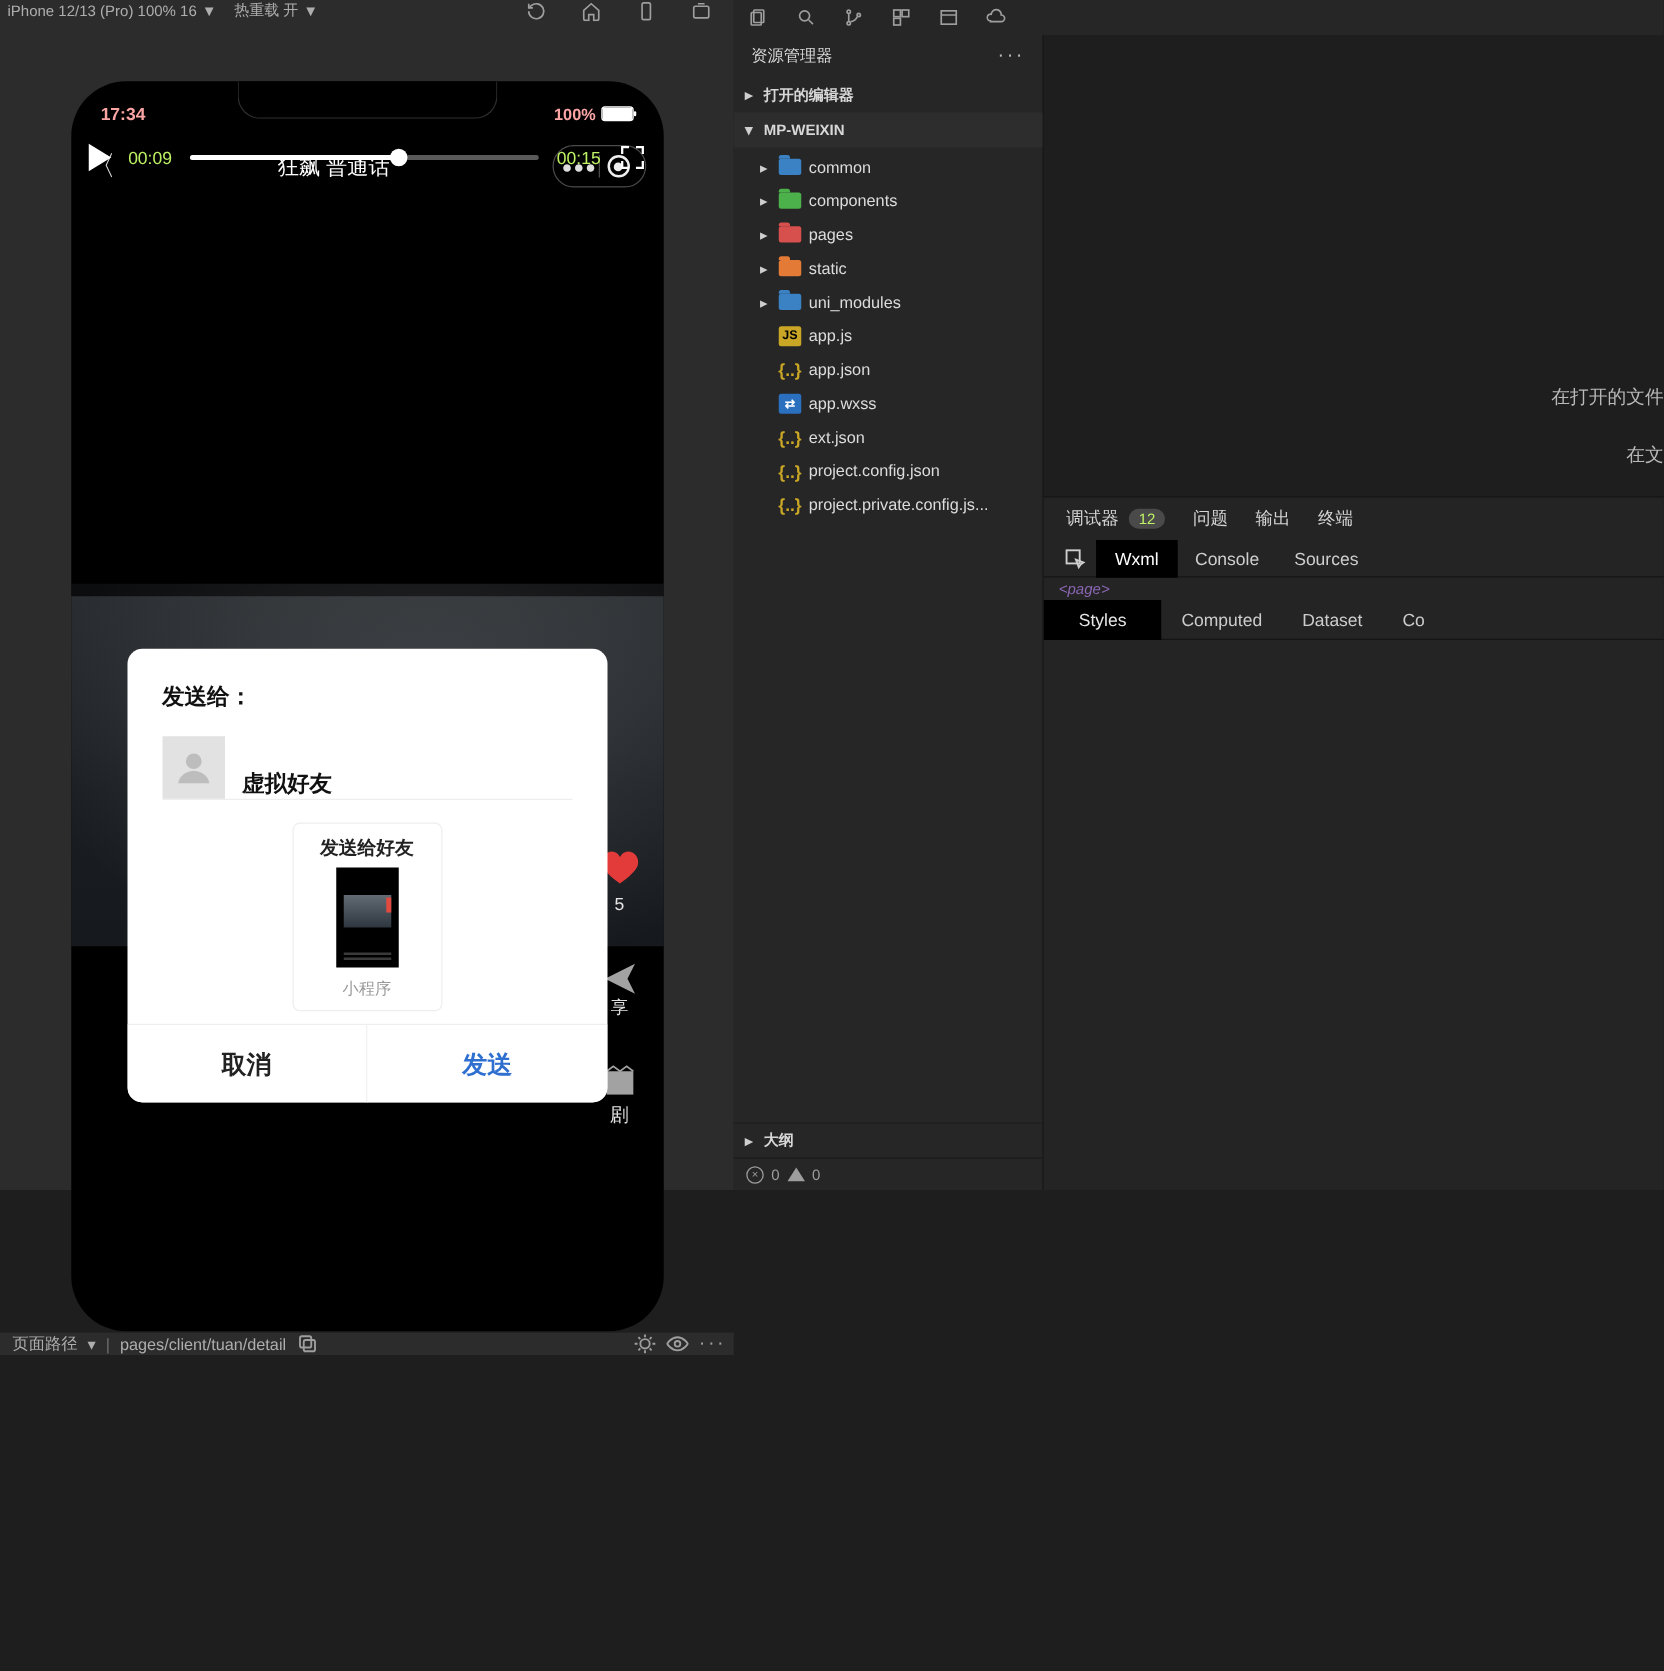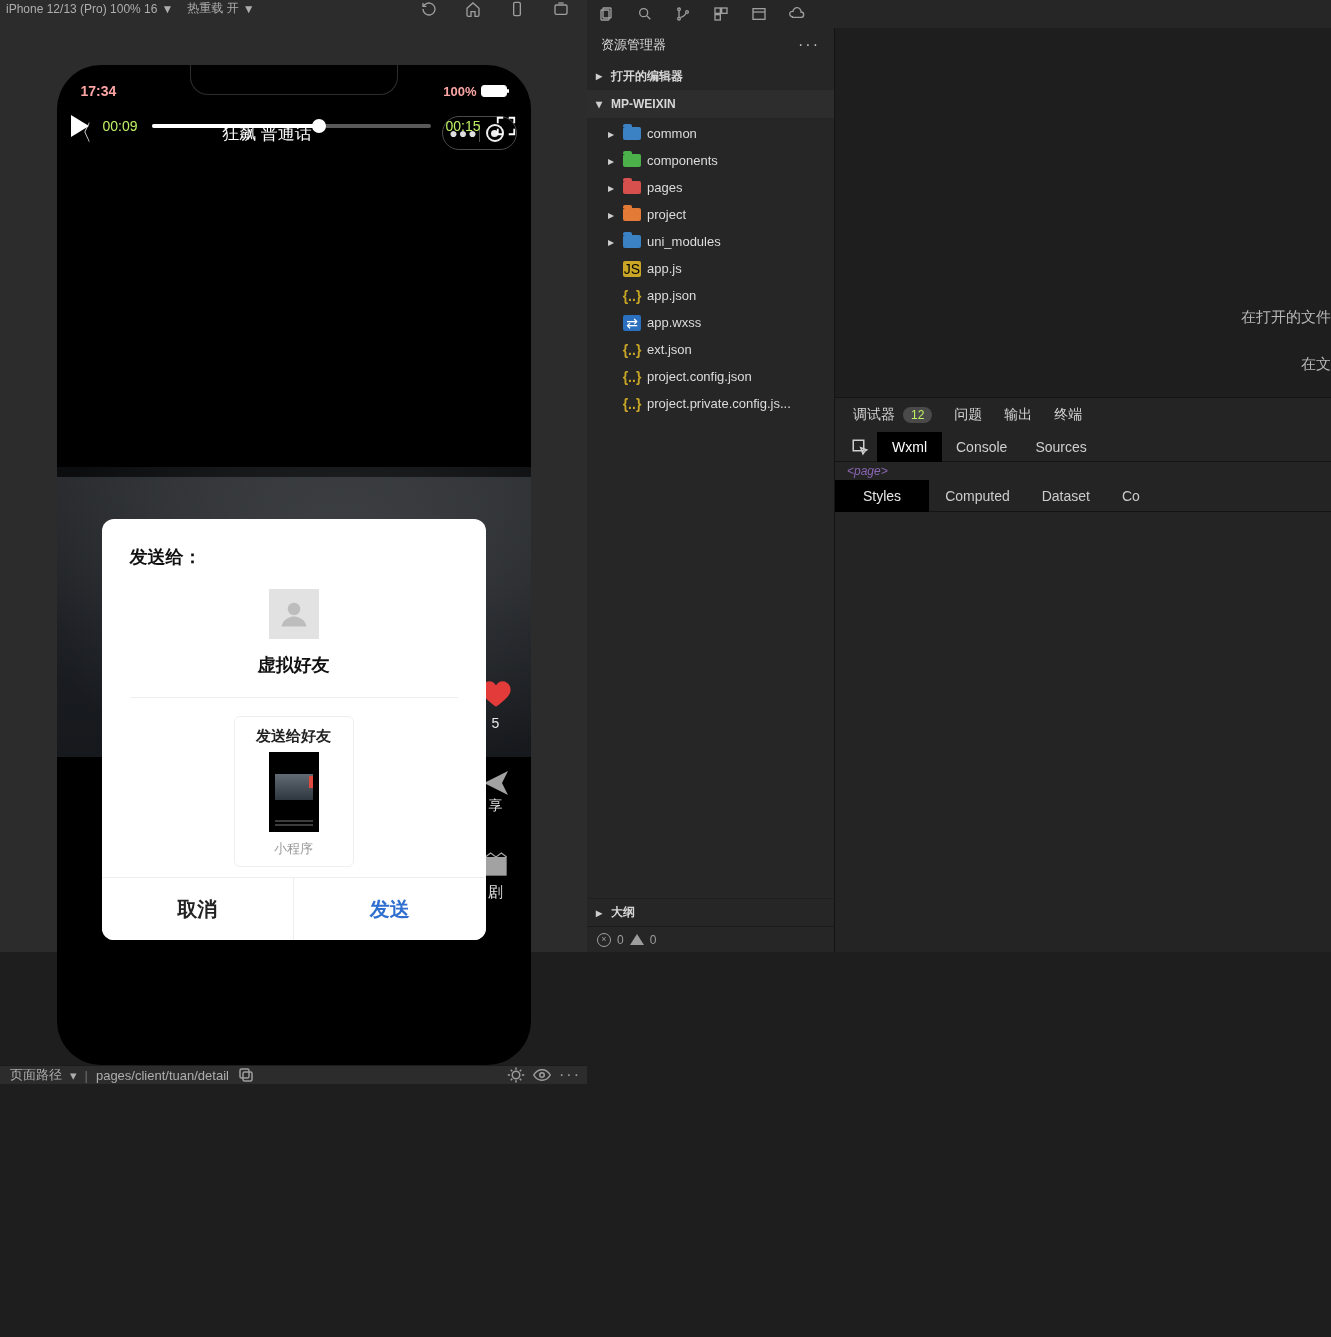--- a/index.html
+++ b/index.html
@@ -69,21 +69,21 @@
   .track{flex:1;height:4px;background:#595959;border-radius:2px;position:relative;}
   .track .prog{position:absolute;left:0;top:0;height:100%;background:#fff;border-radius:2px;width:60%;}
   .track .knob{position:absolute;top:50%;left:60%;transform:translate(-50%,-50%);width:14px;height:14px;border-radius:50%;background:#fff;}
   .full{width:22px;height:22px;}
   .full svg{width:22px;height:22px;}
   
   .mask{position:absolute;inset:0;}
   .dialog{position:absolute;top:362px;left:50%;transform:translateX(-50%);width:384px;background:#fff;border-radius:12px;color:#111;overflow:hidden;z-index:10;}
   .dlg-pad{padding:26px 28px 0;}
   .dlg-title{font-size:18px;font-weight:700;color:#111;margin-bottom:20px;}
-  .friend-row{display:flex;align-items:center;gap:14px;padding-bottom:20px;border-bottom:1px solid #eee;flex-direction:column;}
+  .friend-row{display:flex;align-items:flex-end;gap:14px;border-bottom:1px solid #eee;}
   .avatar{width:50px;height:50px;background:#e2e2e2;display:flex;align-items:center;justify-content:center;}
   .avatar svg{width:30px;height:30px;fill:#bdbdbd;}
   .friend-name{font-size:18px;font-weight:700;}
   .card{margin:18px auto 10px;width:120px;border:1px solid #eee;border-radius:6px;text-align:center;padding:10px 10px 8px;}
   .card-title{font-size:15px;font-weight:700;color:#222;margin-bottom:6px;}
   .thumb{width:50px;height:80px;margin:0 auto;background:#000;position:relative;}
   .thumb .t1{position:absolute;left:6px;right:6px;top:22px;height:26px;background:linear-gradient(180deg,#626a74,#2e3640);}
   .thumb .t2{position:absolute;right:6px;top:24px;width:4px;height:12px;background:#e14a3f;}
   .thumb .t3{position:absolute;left:6px;right:6px;bottom:10px;height:2px;background:#3b3b3b;}
   .thumb .t4{position:absolute;left:6px;right:6px;bottom:6px;height:2px;background:#3b3b3b;}
@@ -101,21 +101,21 @@
   .icon-strip{height:28px;display:flex;align-items:center;gap:22px;padding:0 12px;color:#9e9e9e;}
   .explorer-head{display:flex;align-items:center;height:34px;padding:0 14px;color:#d7d7d7;font-size:13px;}
   .explorer-head .more{margin-left:auto;color:#bcbcbc;font-size:16px;letter-spacing:2px;}
   .section{height:28px;display:flex;align-items:center;gap:6px;padding:0 6px;font-size:12px;font-weight:700;color:#d7d7d7;}
   .section.open{background:#2d2d2d;}
   .tw{width:12px;display:inline-flex;justify-content:center;font-size:12px;color:#cfcfcf;}
   .tree{padding:2px 0;font-size:13px;}
   .tree .row{height:27px;display:flex;align-items:center;gap:6px;padding-left:18px;white-space:nowrap;overflow:hidden;text-overflow:ellipsis;}
   .tree .row.folder{color:#dcdcdc;}
   .tree .row.file{color:#dcdcdc;padding-left:36px;}
-  .fico{width:18px;height:16px;display:inline-flex;align-items:center;justify-content:center;border-radius:2px;font-size:14px;font-weight:400;color:#fff;flex:0 0 18px;}
+  .fico{width:18px;height:16px;display:inline-flex;align-items:center;justify-content:center;border-radius:2px;font-size:10px;font-weight:700;color:#fff;flex:0 0 18px;}
   .fico.fold{width:18px;height:13px;border-radius:2px 2px 2px 2px;position:relative;}
   .fico.fold::before{content:"";position:absolute;left:0;top:-3px;width:9px;height:3px;border-radius:2px 2px 0 0;background:inherit;}
   .fico.blue{background:#3b82c4;}
   .fico.green{background:#4cb14a;}
   .fico.orange{background:#e37b37;}
   .fico.red{background:#d8504d;}
   .fico.yellow{background:#c9a626;color:#000;}
   .fico.braces{background:transparent;color:#c9a626;font-size:14px;font-weight:600;}
   .fico.css{background:#2b6fbf;}
   
@@ -377,21 +377,21 @@
                 <span>components</span>
               </div>
               <div class="row folder">
                 <span class="tw">▸</span>
                 <span class="fico fold red"></span>
                 <span>pages</span>
               </div>
               <div class="row folder">
                 <span class="tw">▸</span>
                 <span class="fico fold orange"></span>
-                <span>project</span>
+                <span>static</span>
               </div>
               <div class="row folder">
                 <span class="tw">▸</span>
                 <span class="fico fold blue"></span>
                 <span>uni_modules</span>
               </div>
               <div class="row file">
                 <span class="fico yellow">JS</span>
                 <span>app.js</span>
               </div>

